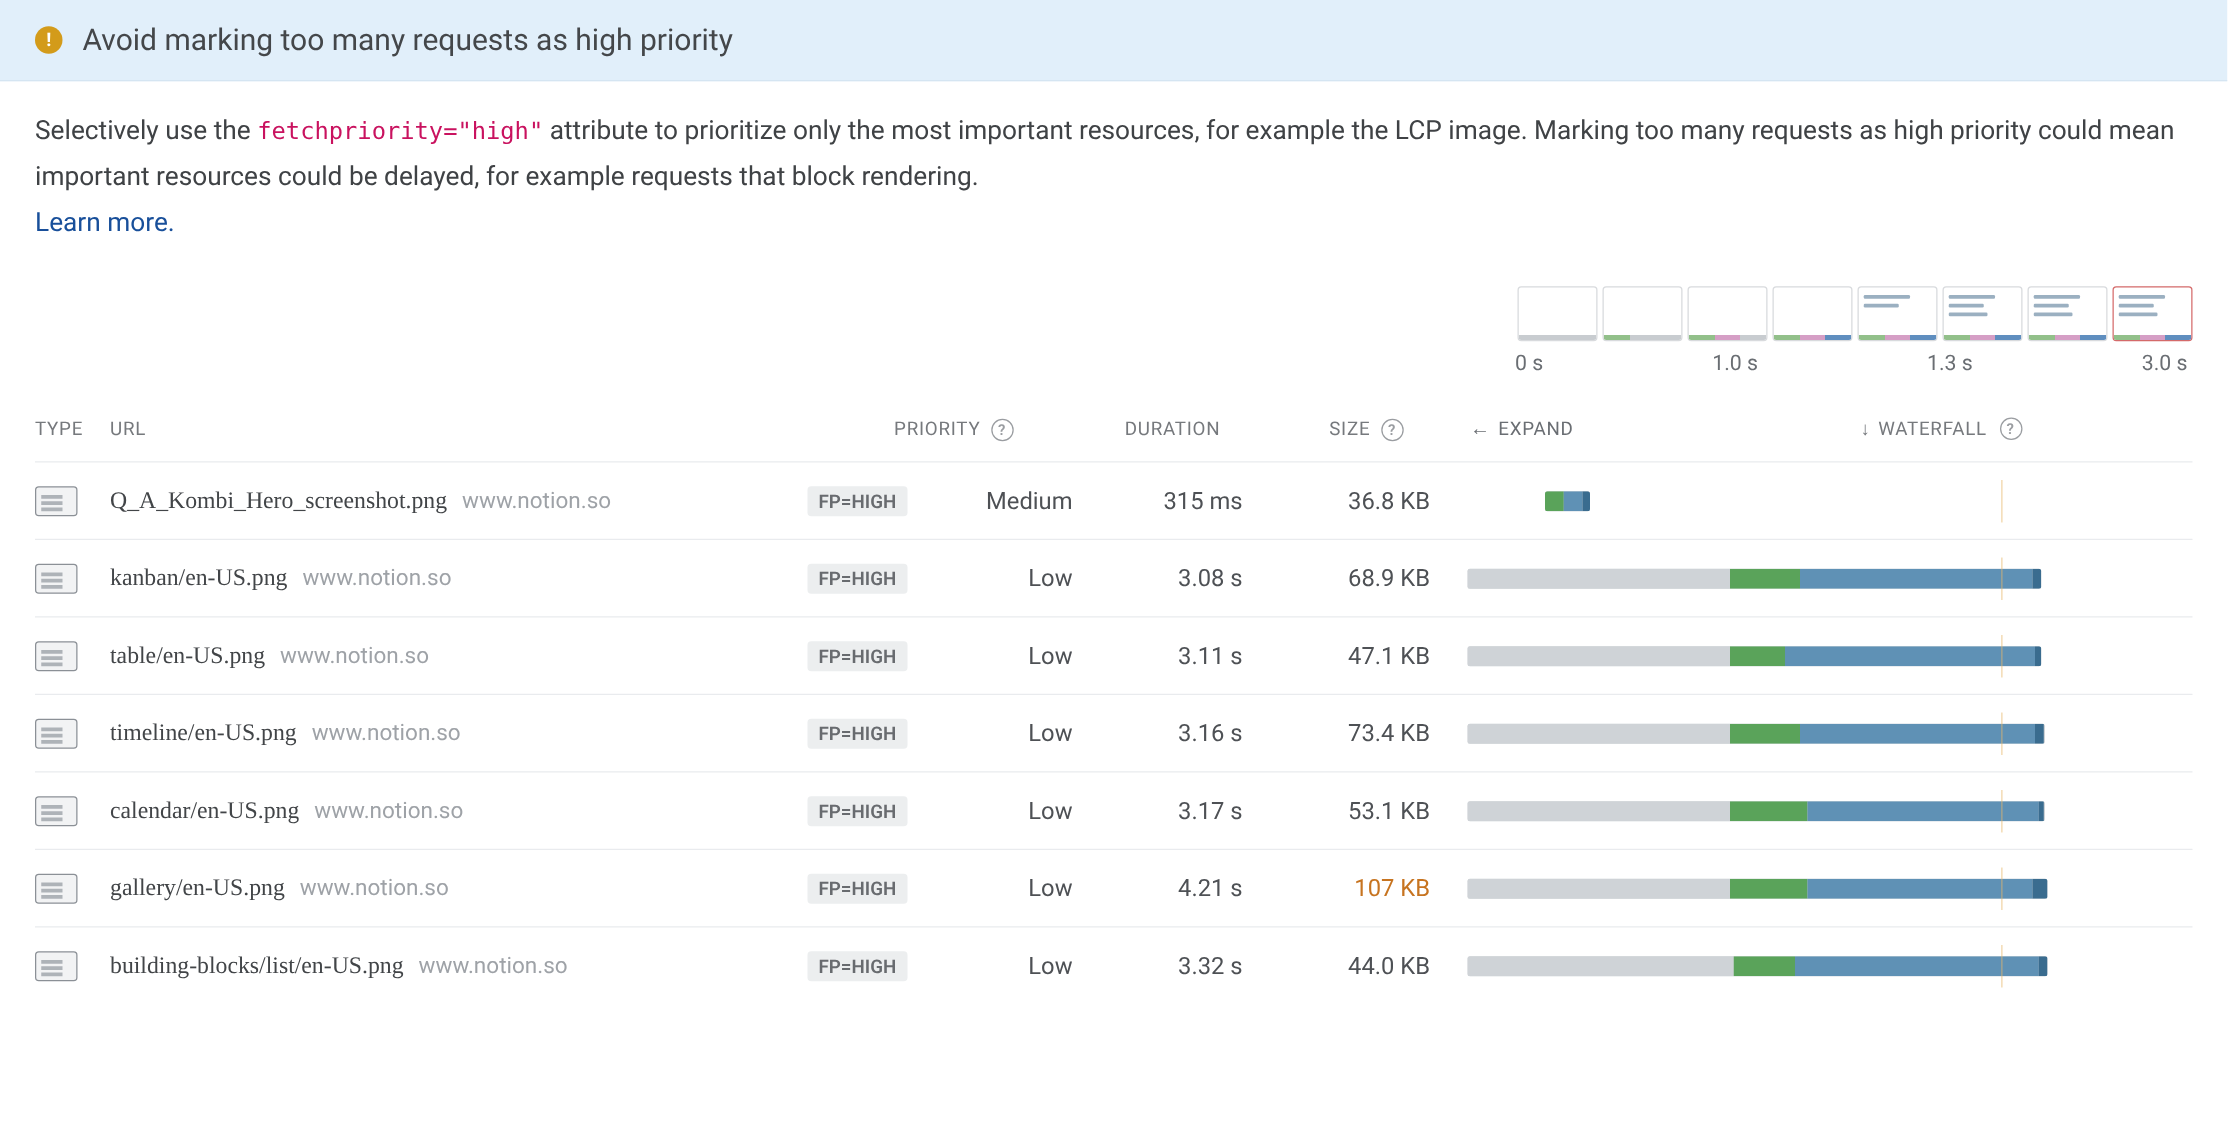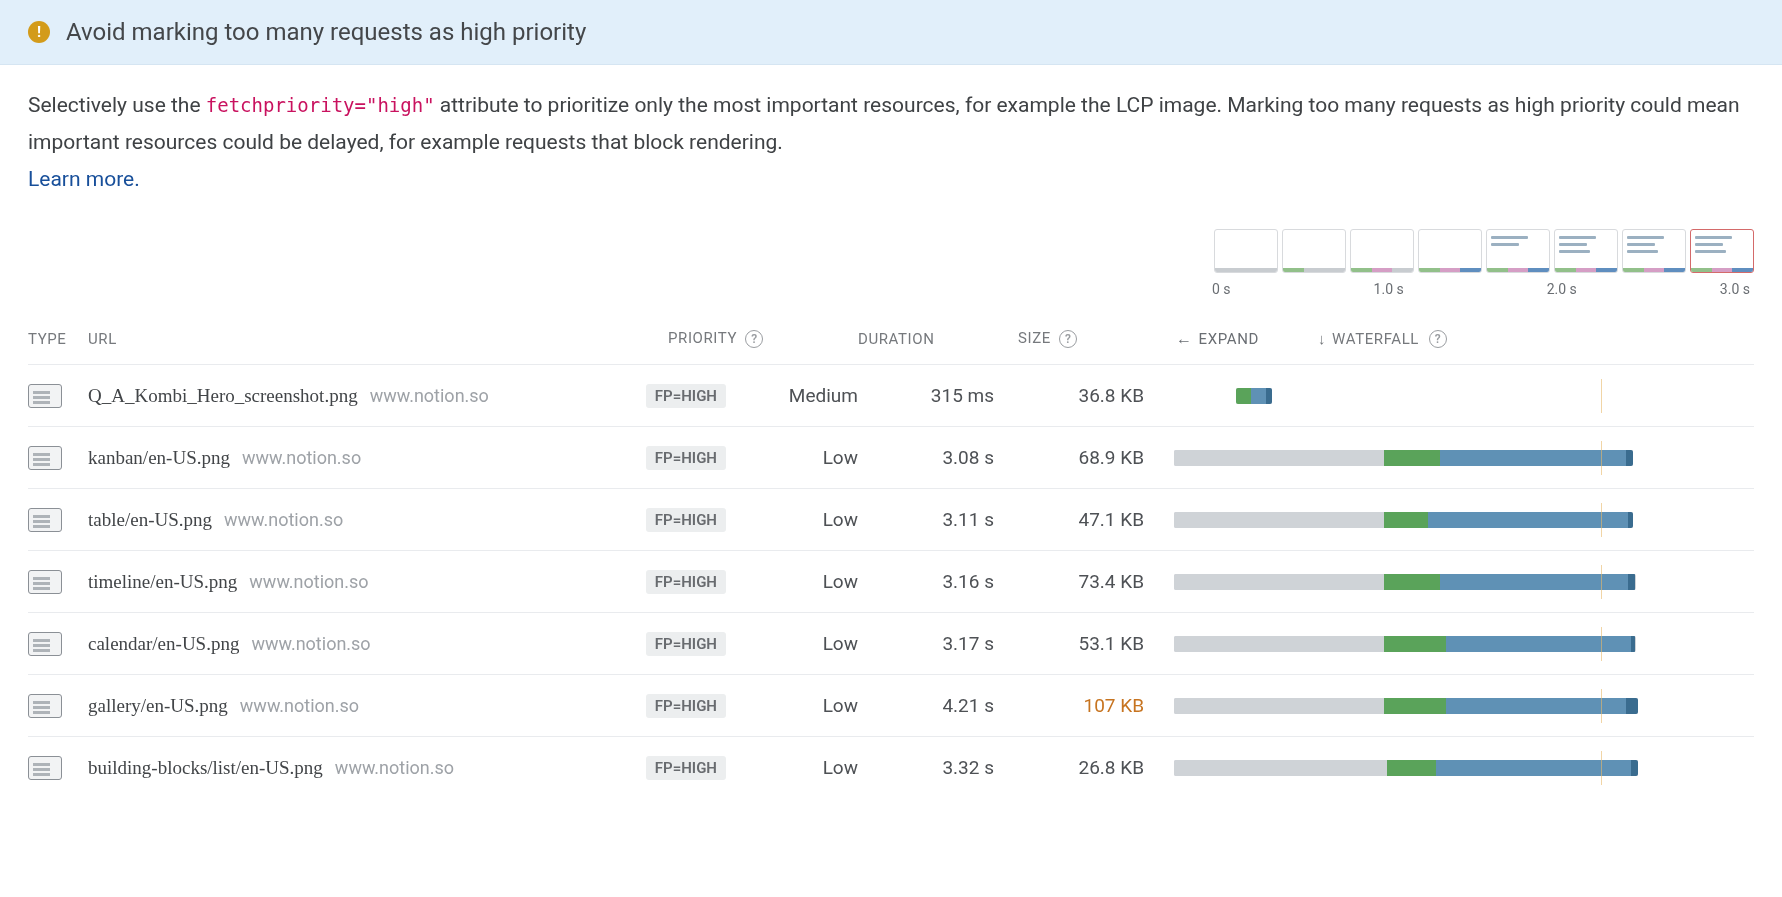--- a/index.html
+++ b/index.html
@@ -84,21 +84,21 @@
 
   .timeline-scale {
     display: flex;
     justify-content: flex-end;
     margin-top: 8px;
   }
   .scale-inner {
     width: 546px;
     display: flex;
     justify-content: space-between;
-    font-size: 14px;
+    font-size: 17px;
     color: #6a6e73;
     padding: 0 4px;
   }
 
   
   .table {
     margin-top: 22px;
     padding: 0 28px;
   }
   .thead, .row {
@@ -108,21 +108,21 @@
     gap: 0;
   }
   .thead {
     font-size: 15px;
     letter-spacing: 0.6px;
     color: #76797d;
     text-transform: uppercase;
     padding: 10px 0 16px 0;
   }
   .thead .th-url { text-align: left; }
-  .thead .th-right { text-align: left; }
+  .thead .th-right { text-align: center; }
   .thead .th-waterfall { display:flex; align-items:center; justify-content:space-between; padding-left:8px; }
   .expand-btn { color:#6a6e73; font-size:15px; letter-spacing:0.6px; display:inline-flex; align-items:center; gap:6px; cursor:pointer; }
   .expand-btn .arrow { font-size:16px; }
   .wf-label { display:inline-flex; align-items:center; gap:6px; }
 
   .help-icon {
     display:inline-flex; align-items:center; justify-content:center;
     width:18px; height:18px; border-radius:50%;
     border:1.5px solid #9a9da1; color:#9a9da1;
     font-size:12px; font-weight:600;
@@ -250,21 +250,21 @@
             <span class="tb-p"></span>
             <span class="tb-b"></span>
           </div>
         </div>
     </div>
   </div>
   <div class="timeline-scale">
     <div class="scale-inner" id="scale-inner">
         <span>0 s</span>
         <span>1.0 s</span>
-        <span>2.0 s</span>
+        <span>1.3 s</span>
         <span>3.0 s</span>
       </div>
   </div>
 </div>
 
 <div class="table">
   <div class="thead">
     <div>TYPE</div>
     <div class="th-url">URL</div>
     <div class="th-right">
@@ -441,21 +441,21 @@
         </div>
         <div class="url-cell">
           <span class="url-path">building-blocks/list/en-US.png</span>
           <span class="url-host">www.notion.so</span>
         </div>
         <div class="url-cell" style="justify-content: flex-end;">
           <span class="fp-badge">FP=HIGH</span>
           <span style="margin-left: 40px; min-width: 80px; text-align: right;">Low</span>
         </div>
         <div class="dur-cell">3.32 s</div>
-        <div class="size-cell">26.8 KB</div>
+        <div class="size-cell">44.0 KB</div>
         <div class="wf-cell" style="grid-column: 6 / 8;">
           <div class="wf-track" style="left: 6.18421px; width: 463.816px;">
             <span class="wf-seg" style="width: 212.737px; background: rgb(207, 211, 215);"></span>
             <span class="wf-seg wf-green" style="width: 49.4737px;"></span>
             <span class="wf-seg wf-blue" style="width: 194.184px;"></span>
             <span class="wf-seg wf-dblue" style="width: 7.42105px;"></span>
           </div>
           <div class="wf-marker-ln" style="left: 432.895px;"></div>
         </div>
       </div>

